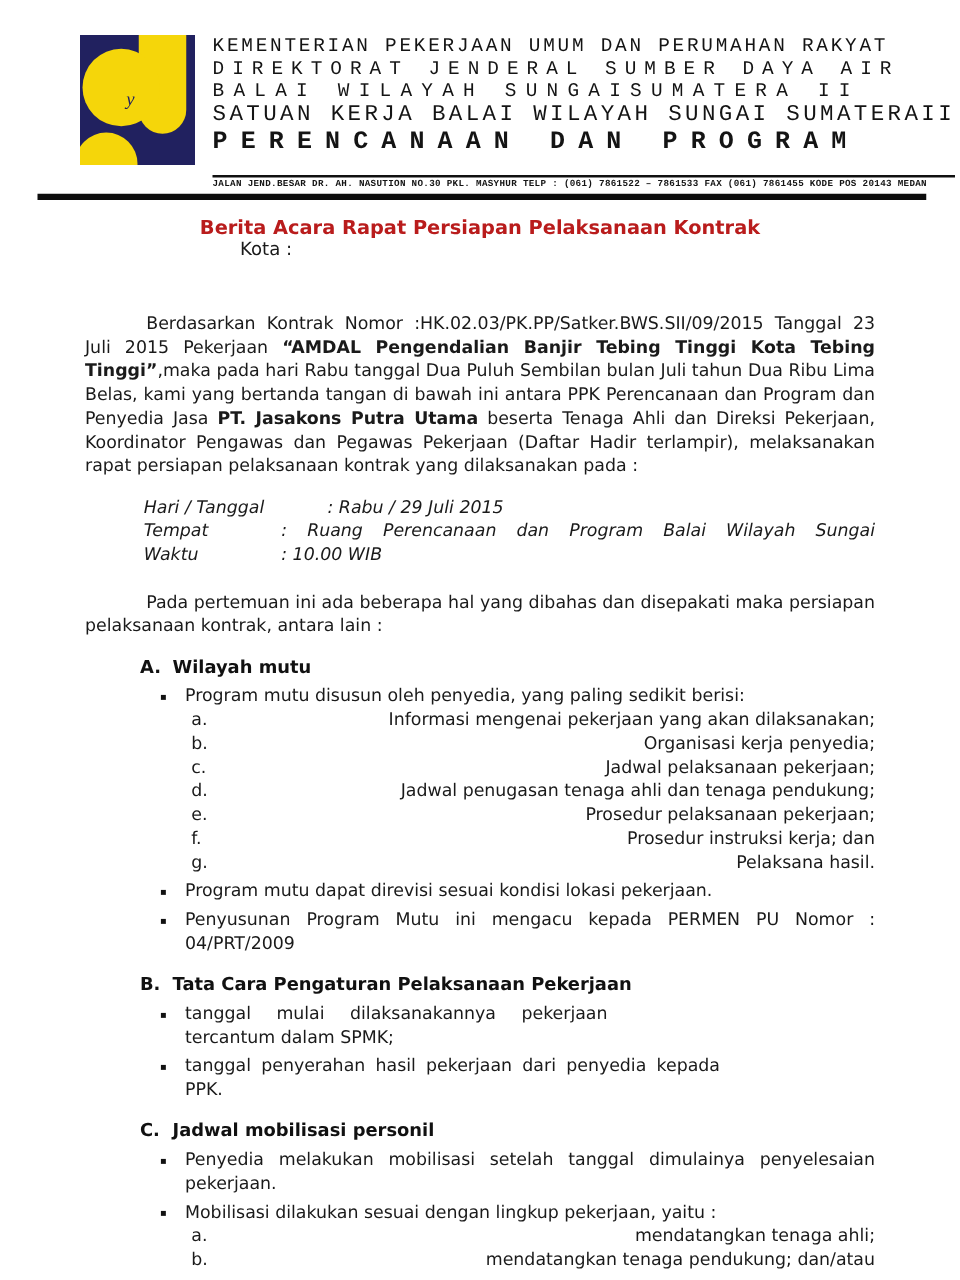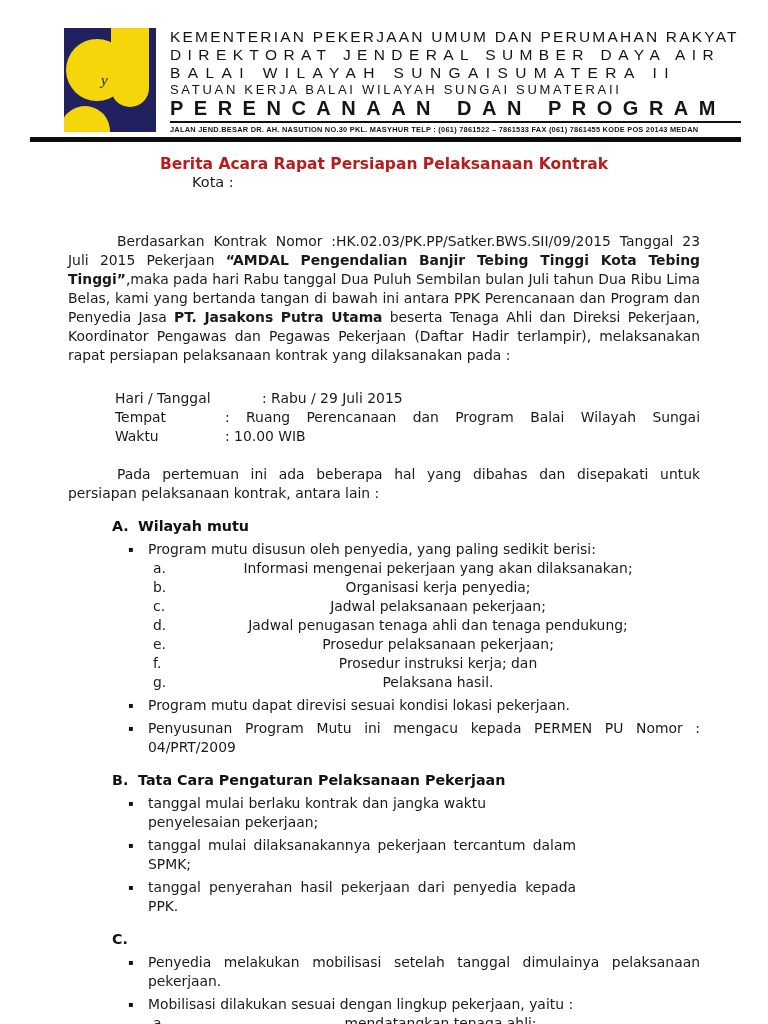--- a/index.html
+++ b/index.html
@@ -9,57 +9,57 @@
     font-family:"DejaVu Sans", sans-serif; overflow:hidden; position:relative;
   }
   
   .letterhead { margin:28px 27px 0 30px; }
   .lh-top { display:flex; align-items:flex-start; margin-left:34px; }
   .logo { position:relative; width:92px; height:104px; background:#21215f; overflow:hidden; flex:none; }
   .lg-c1 { position:absolute; left:2px; top:11px; width:62px; height:62px; border-radius:50%; background:#f5d60a; }
   .lg-bar { position:absolute; left:47px; top:0; width:38px; height:79px; background:#f5d60a; border-radius:0 0 19px 19px; }
   .lg-c2 { position:absolute; left:-4px; bottom:-24px; width:50px; height:50px; border-radius:50%; background:#f5d60a; }
   .lg-y { position:absolute; left:37px; top:44px; color:#21215f; font:italic 15px "Liberation Serif", serif; }
-  .lh-text { flex:1; margin-left:14px; font-family:Liberation Sans, sans-serif; color:#141414; }
+  .lh-text { flex:1; margin-left:14px; font-family:Liberation Mono, monospace; color:#141414; }
   .h1 { font-size:15.5px; letter-spacing:2.2px; white-space:nowrap; }
   .h2 { font-size:15.5px; letter-spacing:6.4px; white-space:nowrap; }
   .h3 { font-size:15.5px; letter-spacing:7.4px; white-space:nowrap; }
-  .h4 { font-size:13px;   letter-spacing:2.7px; white-space:nowrap; }
+  .h4 { font-size:18px;   letter-spacing:2.7px; white-space:nowrap; }
   .h5 { font-size:20px; font-weight:bold; letter-spacing:10.5px; white-space:nowrap;
-        border-bottom:2.5px solid #101010; padding-bottom:1px; }
+        border-bottom:2.5px solid #101010; padding-bottom:15px; }
   .h6 { font-size:7.4px; font-weight:bold; letter-spacing:0.25px; white-space:nowrap; margin-top:2px; }
   .lh-bar { height:5px; background:#0d0d0d; margin-top:3px; }
   
   .doc-title { margin-top:13px; text-align:center; font-weight:bold; font-size:15.5px; color:#b91c1c; }
   .doc-nomor { margin-left:192px; font-size:14.5px; margin-top:1px; }
   
   .content { margin:0 68px; font-size:13.9px; line-height:19px; text-align:justify; }
   .p1 { margin-top:42px; text-indent:49px; }
-  .info { margin-top:24px; }
+  .info { margin-top:14px;font-style:italic; }
   .irow { display:flex; }
   .ind { width:47px; flex:none; }
   .lab-hari { width:147px; flex:none; }
   .lab-std  { width:110px; flex:none; }
   .val { flex:1; }
   .val-j { text-align:justify; text-align-last:justify; }
   .p2 { margin-top:19px; text-indent:49px; }
   
   .section { margin-top:14px; margin-left:44px; }
   .shead { display:flex; font-weight:bold; font-size:14.3px; color:#111; }
   .sletter { width:26px; flex:none; }
   .bullet { display:flex; margin-left:16px; margin-top:4px; }
   .bm { width:20px; flex:none; font-size:8px; line-height:19px; color:#111; }
   .bm::before { content:"▪"; }
   .bb { flex:1; text-align:justify; }
   .subs { margin-left:5px; }
   .sub { display:flex; text-align:left; }
   .sl { flex:none; }
   .subs-a .sl { width:23px; }
   .subs-c .sl { width:28px; }
-  .st { flex:1; text-align:center; }
+  .st { flex:1; text-align:right; }
   
   .bullets-b .bullet:nth-child(1) .bb { flex:none; width:338px; }
   .bullets-b .bullet:nth-child(2) .bb { flex:none; width:428px; text-align-last:justify; }
   .bullets-b .bullet:nth-child(3) .bb { flex:none; width:428px; text-align-last:justify; }
 </style>
 </head>
 <body>
 
 <div class="page">
 
@@ -101,21 +101,21 @@
         <span class="lab-std">Tempat</span>
         <span class="val val-j">: Ruang Perencanaan dan Program Balai Wilayah Sungai</span>
       </div>
       <div class="irow">
         <span class="ind"></span>
         <span class="lab-std">Waktu</span>
         <span class="val">: 10.00 WIB</span>
       </div>
     </div>
 
-    <p class="p2">Pada pertemuan ini ada beberapa hal yang dibahas dan disepakati untuk persiapan pelaksanaan kontrak, antara lain :</p>
+    <p class="p2">Pada pertemuan ini ada beberapa hal yang dibahas dan disepakati maka persiapan pelaksanaan kontrak, antara lain :</p>
 
     <div class="section">
       <div class="shead">
         <span class="sletter">A.</span>
         <span>Wilayah mutu</span>
       </div>
       <div class="bullets">
         <div class="bullet">
           <span class="bm"></span>
           <div class="bb">
@@ -164,41 +164,38 @@
     </div>
 
     <div class="section">
       <div class="shead">
         <span class="sletter">B.</span>
         <span>Tata Cara Pengaturan Pelaksanaan Pekerjaan</span>
       </div>
       <div class="bullets bullets-b">
         <div class="bullet">
           <span class="bm"></span>
-          <div class="bb">tanggal mulai berlaku kontrak dan jangka waktu penyelesaian pekerjaan;</div>
-        </div>
-        <div class="bullet">
-          <span class="bm"></span>
           <div class="bb">tanggal mulai dilaksanakannya pekerjaan tercantum dalam SPMK;</div>
         </div>
         <div class="bullet">
           <span class="bm"></span>
           <div class="bb">tanggal penyerahan hasil pekerjaan dari penyedia kepada PPK.</div>
         </div>
       </div>
     </div>
 
     <div class="section">
       <div class="shead">
         <span class="sletter">C.</span>
+        <span>Jadwal mobilisasi  personil</span>
       </div>
       <div class="bullets">
         <div class="bullet">
           <span class="bm"></span>
-          <div class="bb">Penyedia melakukan mobilisasi setelah tanggal dimulainya pelaksanaan pekerjaan.</div>
+          <div class="bb">Penyedia melakukan mobilisasi setelah tanggal dimulainya penyelesaian pekerjaan.</div>
         </div>
         <div class="bullet">
           <span class="bm"></span>
           <div class="bb">
             <div>Mobilisasi dilakukan sesuai dengan lingkup pekerjaan, yaitu :</div>
             <div class="subs subs-c">
               <div class="sub">
                   <span class="sl">a.</span>
                   <span class="st">mendatangkan tenaga ahli;</span>
                 </div>

